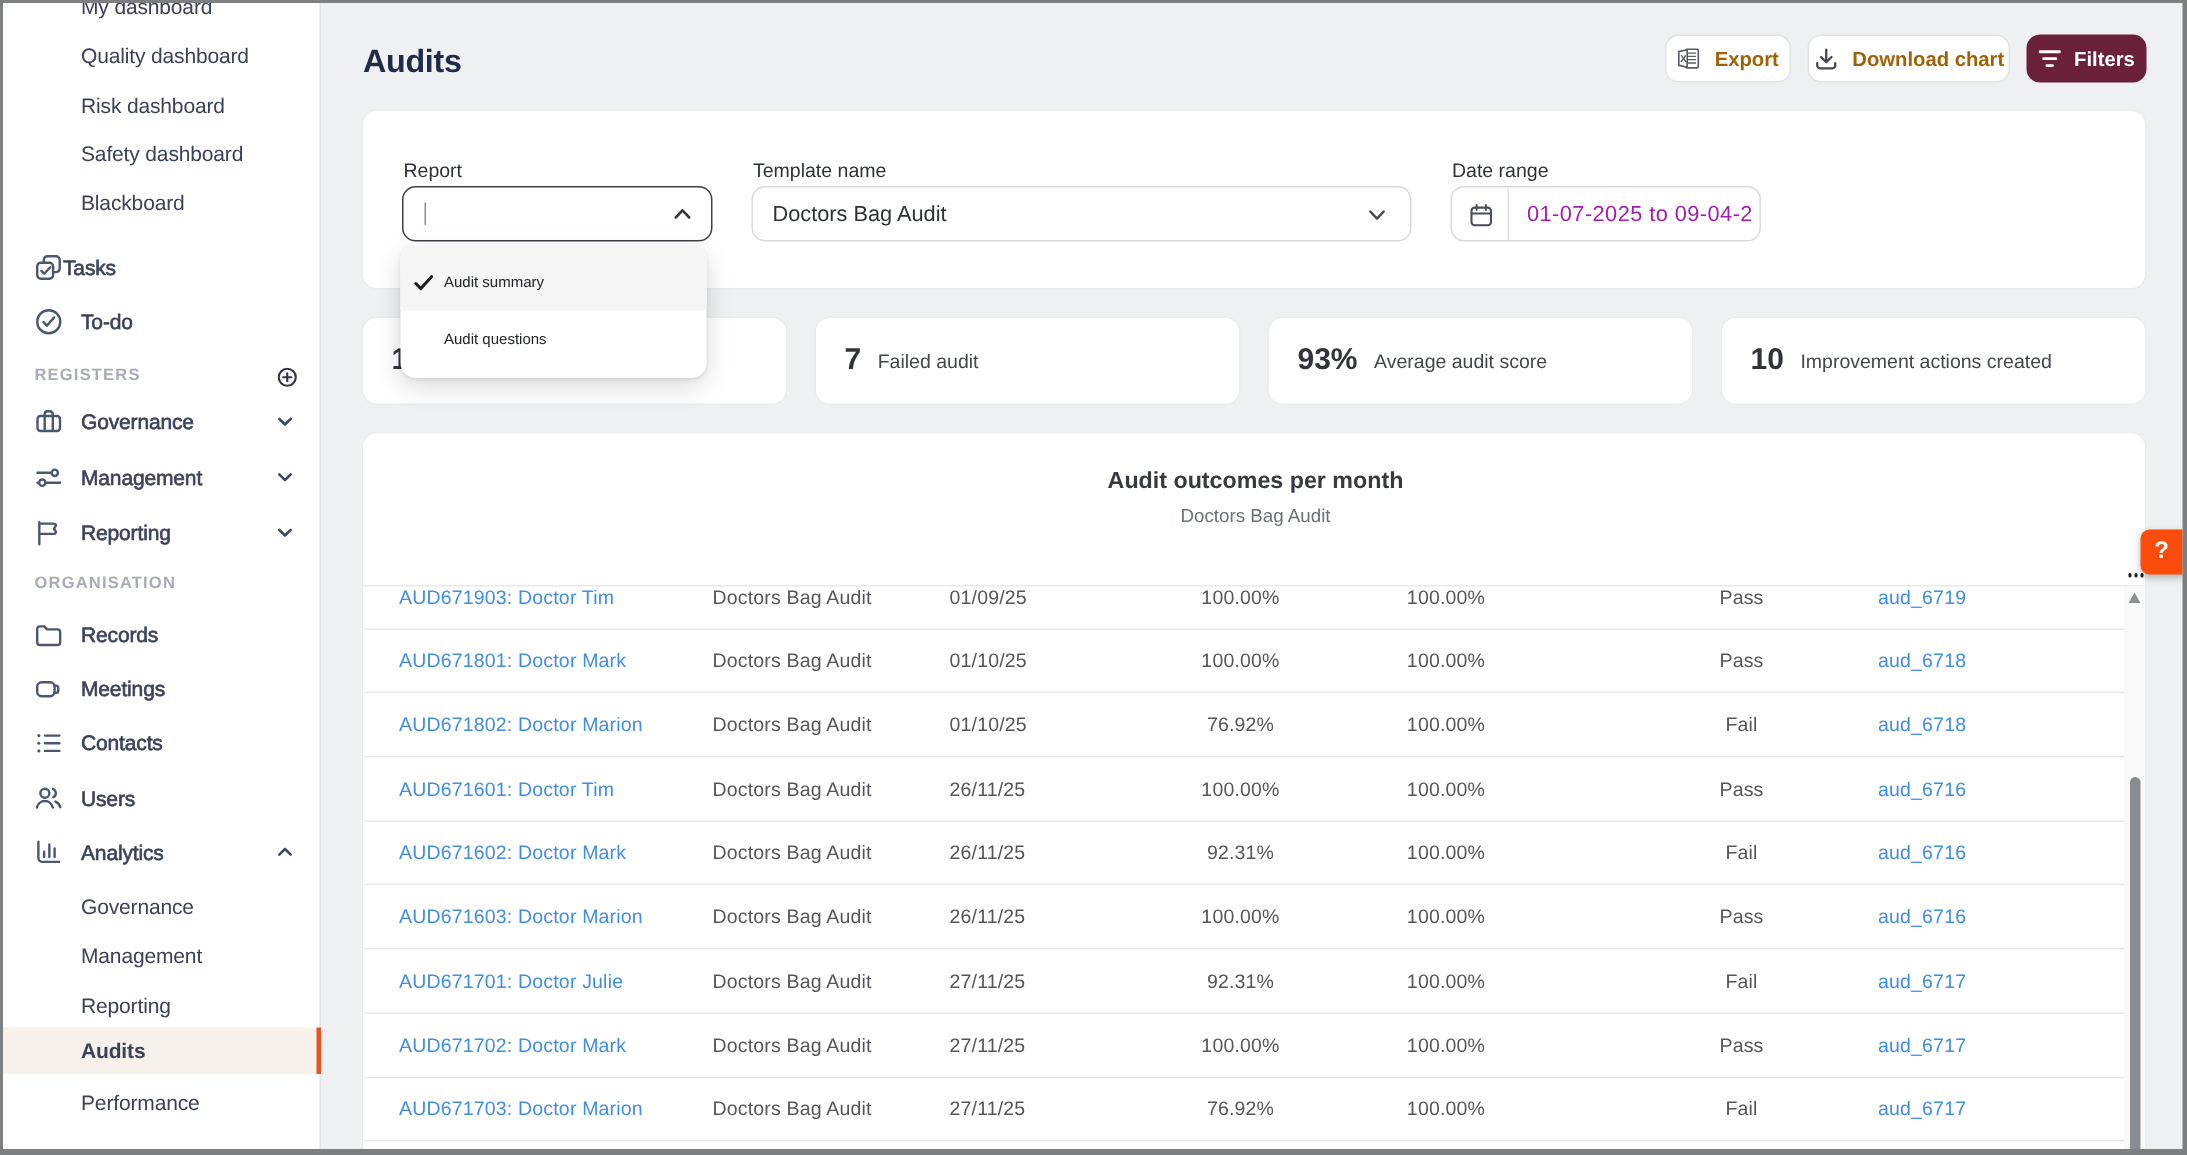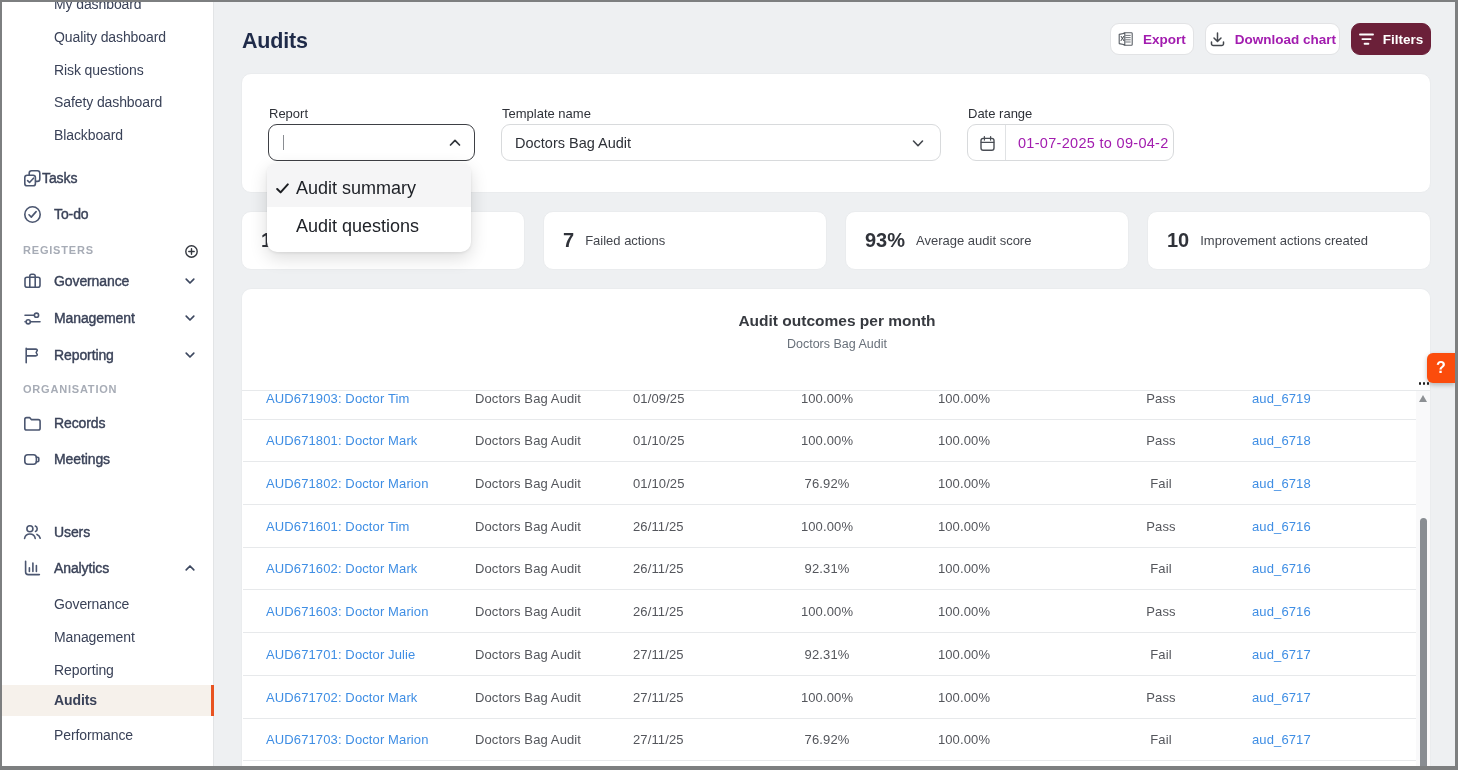--- a/index.html
+++ b/index.html
@@ -20,21 +20,21 @@
   .snav.iconed .txt { -webkit-text-stroke:.4px #3a4258; }
   .snav .chev { position:absolute; left:182px; width:12px; height:12px; }
   .slabel { position:absolute; left:21px; color:#a7acb6; font-size:11px; font-weight:700; letter-spacing:.8px; }
   .active-item { position:absolute; left:0; top:683px; width:212px; height:31px; background:#f6f1eb; }
   .active-item .bar { position:absolute; right:0; top:0; width:3px; height:31px; background:#e85321; }
   svg.sic { stroke:#4b5670; fill:none; stroke-width:1.6; stroke-linecap:round; stroke-linejoin:round; }
 
   
   #main { position:absolute; left:215px; top:2px; width:1240px; height:764px; background:#eef0f2; }
   h1 { position:absolute; left:27px; top:27px; font-size:21.5px; font-weight:700; color:#1f2b49; letter-spacing:-.2px; }
-  .btn { position:absolute; top:21px; height:32px; background:#fff; border:1px solid #e2e3e5; border-radius:9px; display:flex; align-items:center; justify-content:center; font-size:13.5px; font-weight:600; color:#a21caf; }
+  .btn { position:absolute; top:21px; height:32px; background:#fff; border:1px solid #e2e3e5; border-radius:9px; display:flex; align-items:center; justify-content:center; font-size:13.5px; font-weight:600; color:#a16207; }
   .card { position:absolute; background:#fff; border:1px solid #eaecee; border-radius:10px; }
 
   
   #fcard { left:26px; top:71px; width:1190px; height:120px; }
   .flabel { position:absolute; top:-21px; left:1px; font-size:13px; font-weight:500; color:#2e3138; }
   .finput { position:absolute; border-radius:9px; background:#fff; }
 
   
   .stat { height:59px; top:209px; width:284px; display:flex; align-items:center; }
   .stat .num { font-size:20px; font-weight:700; color:#30333a; margin-left:19px; }
@@ -62,37 +62,37 @@
   #sbar { position:absolute; left:1174px; top:102px; width:14px; height:376px; background:#f9f9fa; }
   #sbar .up { position:absolute; left:3px; top:4px; width:0; height:0; border-left:4.5px solid transparent; border-right:4.5px solid transparent; border-bottom:7px solid #8d9094; }
   #sbar .thumb { position:absolute; left:4px; top:127px; width:7px; height:260px; background:#898d92; border-radius:4px; }
 
   
   #help { position:absolute; right:3px; top:353px; width:28px; height:30px; background:#fb4c0c; border-radius:6px 0 0 6px; color:#fff; font-size:16px; font-weight:700; display:flex; align-items:center; justify-content:center; z-index:40; box-shadow:0 2px 5px rgba(0,0,0,.25); }
 
   
   #dd { position:absolute; left:52px; top:161px; width:204px; height:89px; background:#fff; border-radius:10px; box-shadow:0 6px 18px rgba(0,0,0,.14), 0 1px 3px rgba(0,0,0,.08); z-index:30; }
   #dd .hl { position:absolute; left:0; top:0; width:204px; height:44px; background:#f5f5f6; border-radius:10px 10px 0 0; }
-  #dd .it { position:absolute; left:0; width:204px; height:37px; display:flex; align-items:center; font-size:18px; color:#202329; }
+  #dd .it { position:absolute; left:0; width:204px; height:37px; display:flex; align-items:center; font-size:10px; color:#202329; }
   #dd .it1 { top:7px; }
   #dd .it2 { top:44.5px; }
   #dd .it .t { margin-left:29px; }
 </style>
 </head>
 <body>
 
 <div id="sidebar">
   <div class="snav" style="top:-13px">
       <span class="txt" style="font-weight:400">My dashboard</span>
     </div>
   <div class="snav" style="top:20px">
       <span class="txt" style="font-weight:400">Quality dashboard</span>
     </div>
   <div class="snav" style="top:53px">
-      <span class="txt" style="font-weight:400">Risk questions</span>
+      <span class="txt" style="font-weight:400">Risk dashboard</span>
     </div>
   <div class="snav" style="top:118px">
       <span class="txt" style="font-weight:400">Blackboard</span>
     </div>
   <div class="snav" style="top:85px">
       <span class="txt" style="font-weight:400">Safety dashboard</span>
     </div>
   <div class="snav iconed" style="top:161px">
       <span class="ic"><svg class="sic" width="19" height="19" viewBox="0 0 19 19">
           <rect x="6.2" y="1.8" width="10.6" height="10.6" rx="2.4"></rect>
@@ -149,20 +149,29 @@
           <rect x="1.8" y="4.8" width="11.6" height="9.4" rx="3"></rect>
           <path d="M13.4 7.2 h1.2 a1.2 1.2 0 0 1 1.2 1.2 v2.2 a1.2 1.2 0 0 1 -1.2 1.2 h-1.2"></path>
         </svg></span>
       <span class="txt" style="margin-left:52px">Meetings</span>
     </div>
   <div class="snav iconed" style="top:406px">
       <span class="ic"><svg class="sic" width="19" height="19" viewBox="0 0 19 19">
           <path d="M1.8 6.2 V5.4 a1.8 1.8 0 0 1 1.8-1.8 h3 l1.7 2 h7 a1.8 1.8 0 0 1 1.8 1.8 v6.8 a1.8 1.8 0 0 1 -1.8 1.8 H3.6 a1.8 1.8 0 0 1 -1.8 -1.8 z"></path>
         </svg></span>
       <span class="txt" style="margin-left:52px">Records</span>
+    </div>
+  <div class="snav iconed" style="top:478px">
+      <span class="ic"><svg class="sic" width="19" height="19" viewBox="0 0 19 19">
+          <path d="M7 4.4 H16.6 M7 9.5 H16.6 M7 14.6 H16.6"></path>
+          <circle cx="2.9" cy="4.4" r="1.05" fill="#4b5670" stroke="none"></circle>
+          <circle cx="2.9" cy="9.5" r="1.05" fill="#4b5670" stroke="none"></circle>
+          <circle cx="2.9" cy="14.6" r="1.05" fill="#4b5670" stroke="none"></circle>
+        </svg></span>
+      <span class="txt" style="margin-left:52px">Contacts</span>
     </div>
   <div class="snav iconed" style="top:515px">
       <span class="ic"><svg class="sic" width="19" height="19" viewBox="0 0 19 19">
           <circle cx="6.9" cy="5.8" r="3.0"></circle>
           <path d="M1.6 15.4 a5.4 5.4 0 0 1 10.6 0 M12.3 3.0 a3.0 3.0 0 0 1 .2 5.5 M14.0 11.4 a5.4 5.4 0 0 1 3.2 3.8"></path>
         </svg></span>
       <span class="txt" style="margin-left:52px">Users</span>
     </div>
   <div class="snav iconed" style="top:551px">
       <span class="ic"><svg class="sic" width="19" height="19" viewBox="0 0 19 19">
@@ -240,21 +249,21 @@
     <div class="flabel" style="left:260px; top:32px;">Template name</div>
     <div class="flabel" style="left:726px; top:32px;">Date range</div>
   </div>
 
   <div class="card stat" style="left:26px;">
       <span class="num">13</span>
       <span class="lbl">Completed audits</span>
     </div>
   <div class="card stat" style="left:328px;">
       <span class="num">7</span>
-      <span class="lbl">Failed actions</span>
+      <span class="lbl">Failed audit</span>
     </div>
   <div class="card stat" style="left:630px;">
       <span class="num">93%</span>
       <span class="lbl">Average audit score</span>
     </div>
   <div class="card stat" style="left:932px;">
       <span class="num">10</span>
       <span class="lbl">Improvement actions created</span>
     </div>
 

